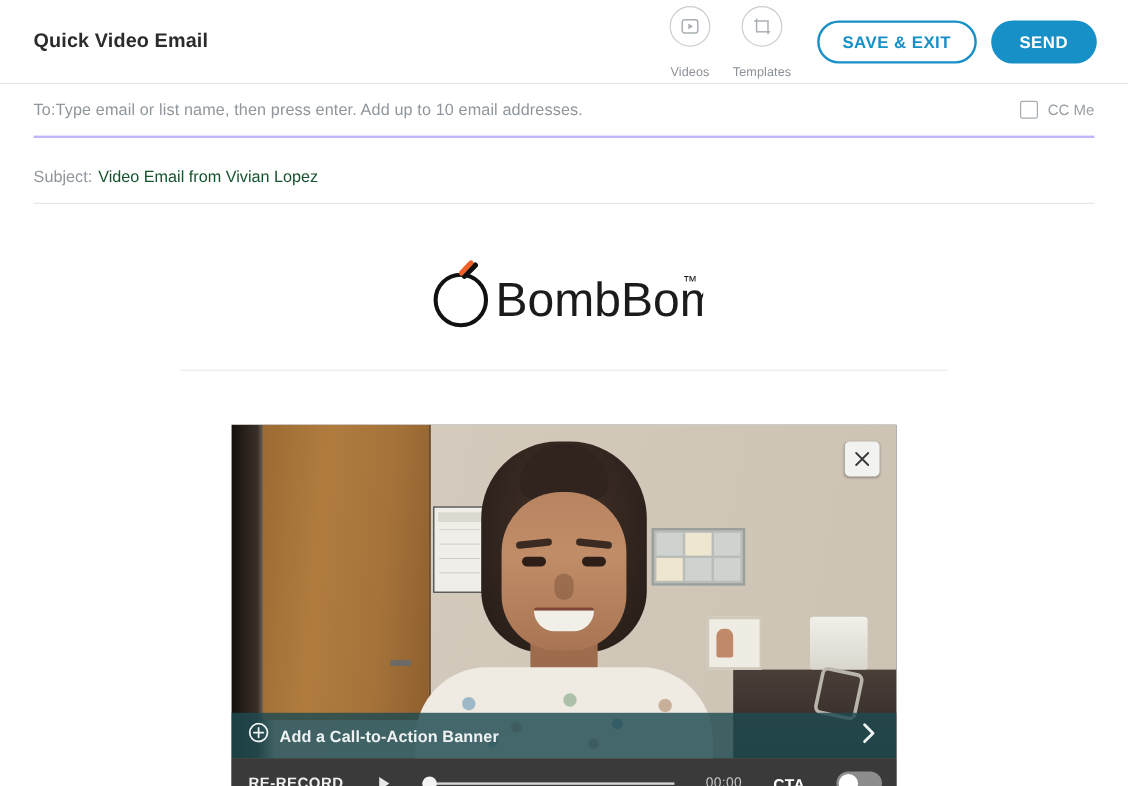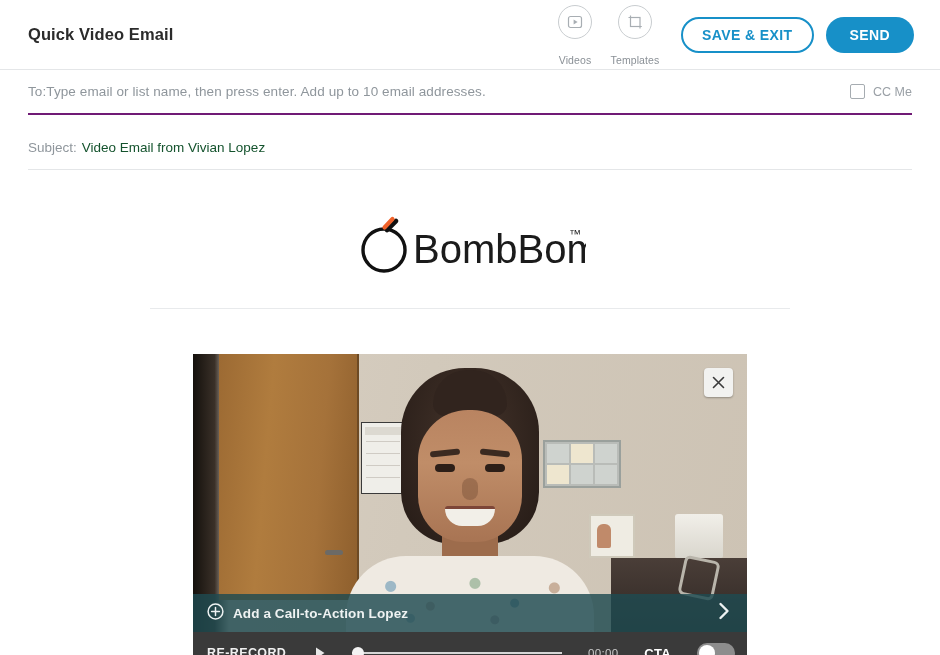--- a/index.html
+++ b/index.html
@@ -85,21 +85,21 @@
     font-family: "Liberation Sans", sans-serif;
   }
 
   
   .to-row {
     position: relative;
     height: 45px;
     margin: 0 28px;
     display: flex;
     align-items: center;
-    border-bottom: 2px solid #701a75;
+    border-bottom: 2px solid #c4b5fd;
   }
   .to-text {
     font-size: 13.5px;
     color: #8f969c;
     letter-spacing: .1px;
   }
   .cc-wrap {
     margin-left: auto;
     display: flex;
     align-items: center;
@@ -476,21 +476,21 @@
         </div>
       </div>
 
       <div class="cta-banner">
         <span>
           <svg width="17" height="17" viewBox="0 0 17 17">
             <circle cx="8.5" cy="8.5" r="7.4" fill="none" stroke="#eef2f2" stroke-width="1.5"></circle>
             <path d="M8.5 4.6 V12.4 M4.6 8.5 H12.4" stroke="#eef2f2" stroke-width="1.5" stroke-linecap="round"></path>
           </svg>
         </span>
-        <span class="cta-banner-label">Add a Call-to-Action Lopez</span>
+        <span class="cta-banner-label">Add a Call-to-Action Banner</span>
         <span class="chev">
           <svg width="14" height="18" viewBox="0 0 14 18">
             <path d="M3.5 2 L10.5 9 L3.5 16" fill="none" stroke="#eef2f2" stroke-width="2.4" stroke-linecap="round" stroke-linejoin="round"></path>
           </svg>
         </span>
       </div>
 
       <div class="controls">
         <span class="rerecord">RE-RECORD</span>
         <span class="play-btn">

